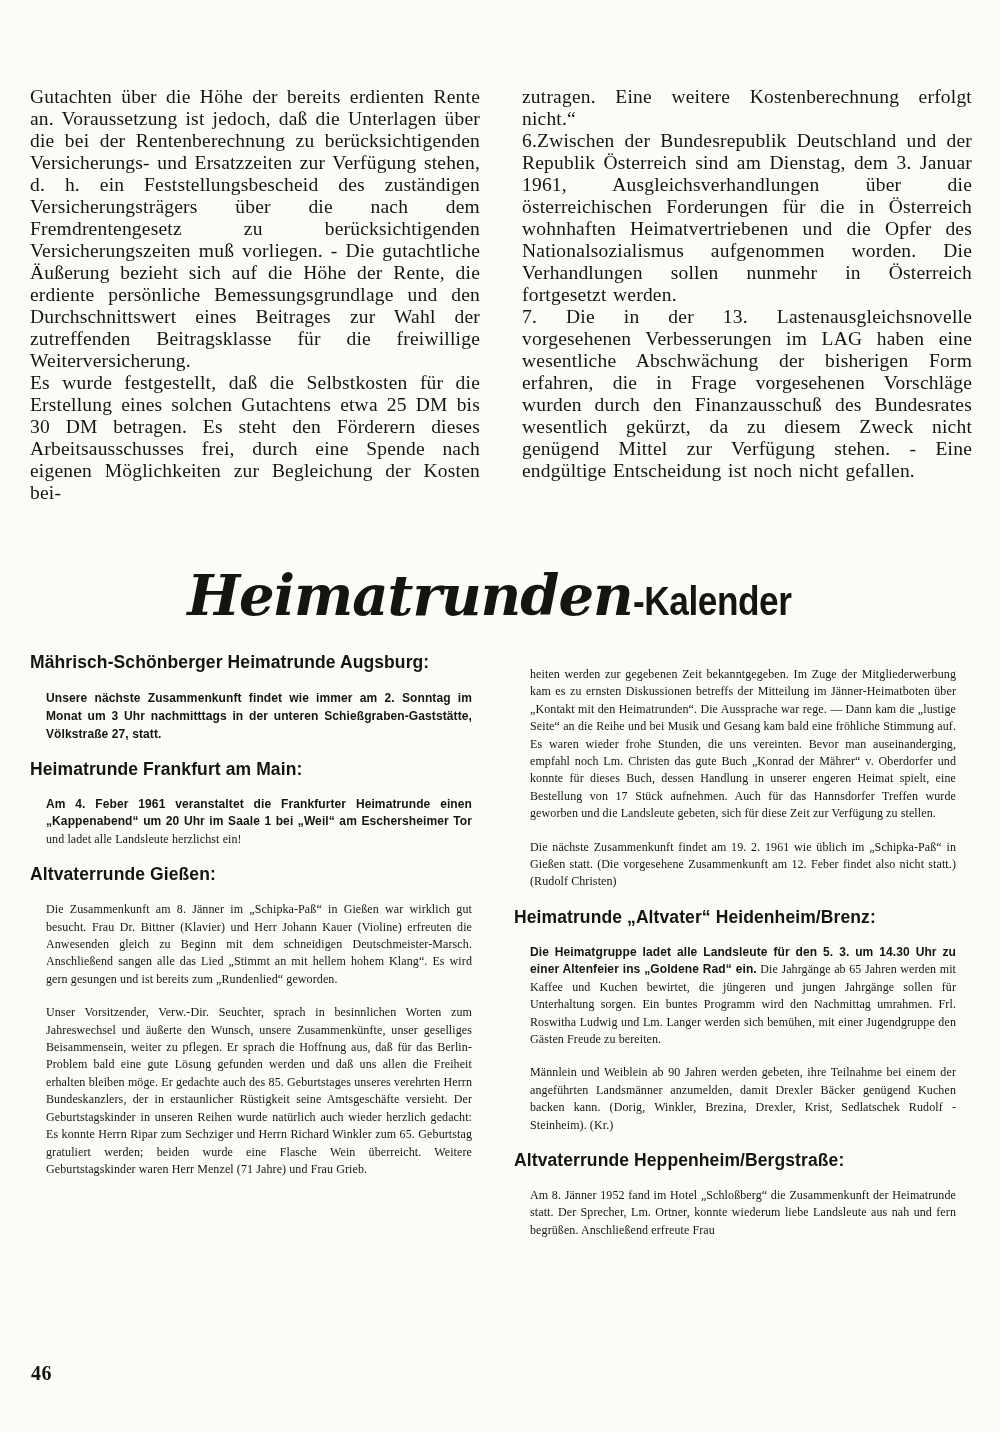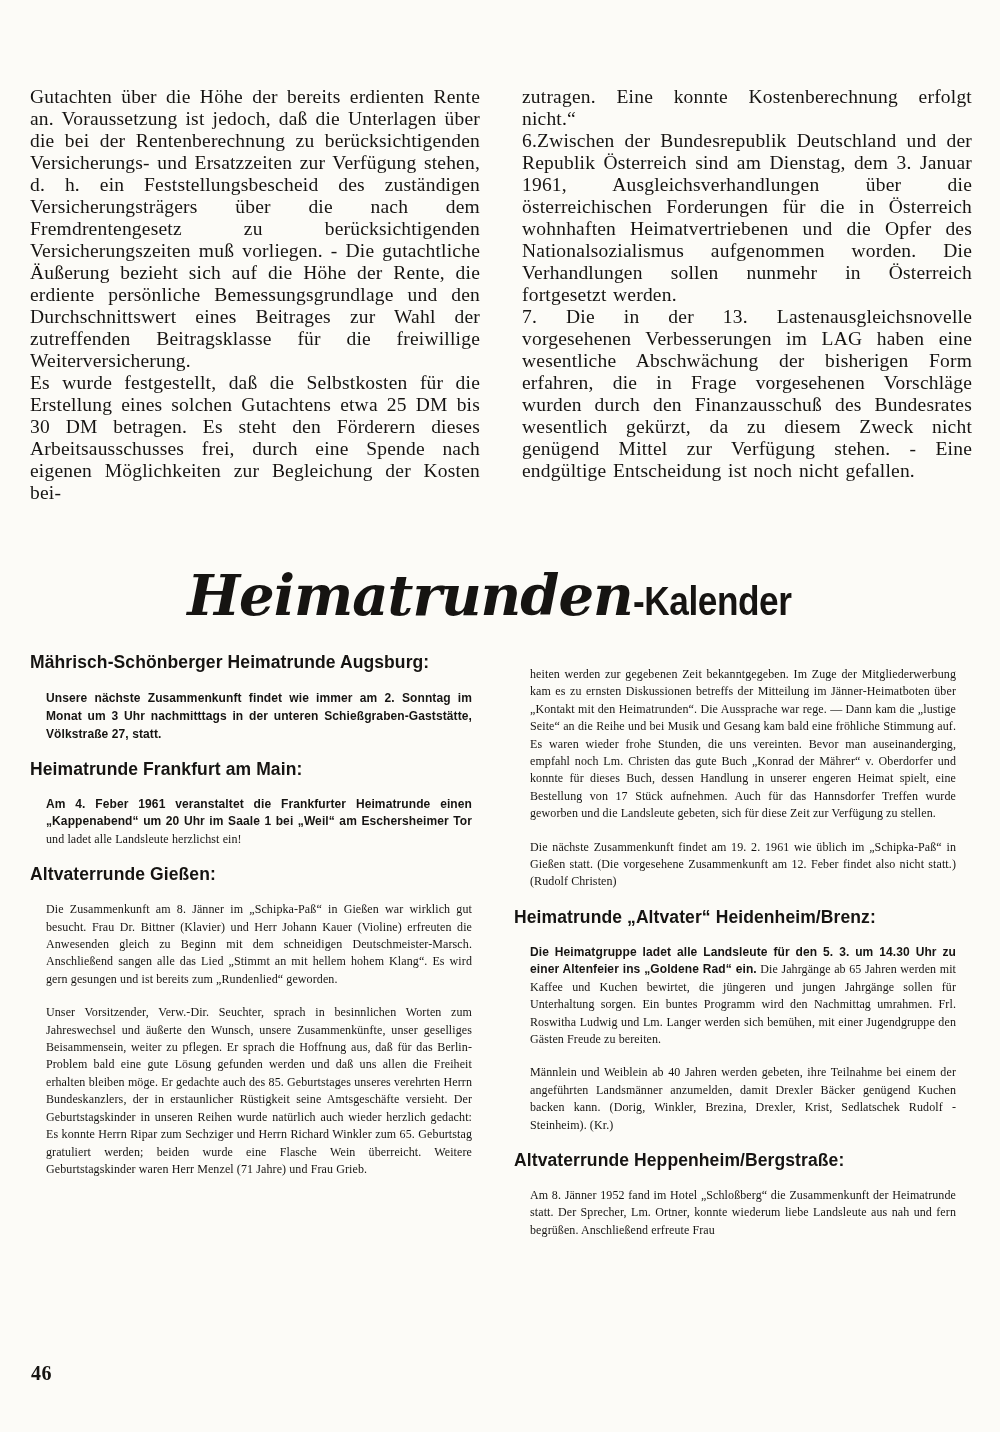--- a/index.html
+++ b/index.html
@@ -86,21 +86,21 @@
 <body>
 
 <div class="sheet">
 
   <div class="top-cols">
     <div class="col">
       <p>Gutachten über die Höhe der bereits erdienten Rente an. Voraussetzung ist jedoch, daß die Unterlagen über die bei der Rentenberechnung zu berücksichtigenden Versicherungs- und Ersatzzeiten zur Verfügung stehen, d. h. ein Feststellungsbescheid des zuständigen Versicherungsträgers über die nach dem Fremdrentengesetz zu berücksichtigenden Versicherungszeiten muß vorliegen. - Die gutachtliche Äußerung bezieht sich auf die Höhe der Rente, die erdiente persönliche Bemessungsgrundlage und den Durchschnittswert eines Beitrages zur Wahl der zutreffenden Beitragsklasse für die freiwillige Weiterversicherung.</p>
       <p>Es wurde festgestellt, daß die Selbstkosten für die Erstellung eines solchen Gutachtens etwa 25 DM bis 30 DM betragen. Es steht den Förderern dieses Arbeitsausschusses frei, durch eine Spende nach eigenen Möglichkeiten zur Begleichung der Kosten bei-</p>
     </div>
     <div class="col">
-      <p>zutragen. Eine konnte Kostenberechnung erfolgt nicht.“</p>
+      <p>zutragen. Eine weitere Kostenberechnung erfolgt nicht.“</p>
       <p><span class="b">6.Zwischen der Bundesrepublik Deutschland und der Republik Österreich</span><span> sind am Dienstag, dem 3. Januar 1961, Ausgleichsverhandlungen über die österreichischen Forderungen für die in Österreich wohnhaften Heimatvertriebenen und die Opfer des Nationalsozialismus aufgenommen worden. Die Verhandlungen sollen nunmehr in Österreich fortgesetzt werden.</span></p>
       <p><span class="b">7. Die in der 13. Lastenausgleichsnovelle</span><span> vorgesehenen Verbesserungen im LAG haben eine wesentliche Abschwächung der bisherigen Form erfahren, die in Frage vorgesehenen Vorschläge wurden durch den Finanzausschuß des Bundesrates wesentlich gekürzt, da zu diesem Zweck nicht genügend Mittel zur Verfügung stehen. - Eine endgültige Entscheidung ist noch nicht gefallen.</span></p>
     </div>
   </div>
 
   <div class="kal-banner">
     <span class="kal-script">Heimatrunden</span><span class="kal-rest">-Kalender</span>
   </div>
 
   <div class="low-cols">
@@ -116,21 +116,21 @@
       <p>Die Zusammenkunft am 8. Jänner im „Schipka-Paß“ in Gießen war wirklich gut besucht. Frau Dr. Bittner (Klavier) und Herr Johann Kauer (Violine) erfreuten die Anwesenden gleich zu Beginn mit dem schneidigen Deutschmeister-Marsch. Anschließend sangen alle das Lied „Stimmt an mit hellem hohem Klang“. Es wird gern gesungen und ist bereits zum „Rundenlied“ geworden.</p>
       <p>Unser Vorsitzender, Verw.-Dir. Seuchter, sprach in besinnlichen Worten zum Jahreswechsel und äußerte den Wunsch, unsere Zusammenkünfte, unser geselliges Beisammensein, weiter zu pflegen. Er sprach die Hoffnung aus, daß für das Berlin-Problem bald eine gute Lösung gefunden werden und daß uns allen die Freiheit erhalten bleiben möge. Er gedachte auch des 85. Geburtstages unseres verehrten Herrn Bundeskanzlers, der in erstaunlicher Rüstigkeit seine Amtsgeschäfte versieht. Der Geburtstagskinder in unseren Reihen wurde natürlich auch wieder herzlich gedacht: Es konnte Herrn Ripar zum Sechziger und Herrn Richard Winkler zum 65. Geburtstag gratuliert werden; beiden wurde eine Flasche Wein überreicht. Weitere Geburtstagskinder waren Herr Menzel (71 Jahre) und Frau Grieb.</p>
     </div>
 
     <div class="col">
       <p>heiten werden zur gegebenen Zeit bekanntgegeben. Im Zuge der Mitgliederwerbung kam es zu ernsten Diskussionen betreffs der Mitteilung im Jänner-Heimatboten über „Kontakt mit den Heimatrunden“. Die Aussprache war rege. — Dann kam die „lustige Seite“ an die Reihe und bei Musik und Gesang kam bald eine fröhliche Stimmung auf. Es waren wieder frohe Stunden, die uns vereinten. Bevor man auseinanderging, empfahl noch Lm. Christen das gute Buch „Konrad der Mährer“ v. Oberdorfer und konnte für dieses Buch, dessen Handlung in unserer engeren Heimat spielt, eine Bestellung von 17 Stück aufnehmen. Auch für das Hannsdorfer Treffen wurde geworben und die Landsleute gebeten, sich für diese Zeit zur Verfügung zu stellen.</p>
       <p><span>Die nächste Zusammenkunft findet am </span><span class="b">19. 2. 1961</span><span> wie üblich im „Schipka-Paß“ in Gießen statt. (Die vorgesehene Zusammenkunft am 12. Feber findet also nicht statt.) (Rudolf Christen)</span></p>
 
       <h3>Heimatrunde „Altvater“ Heidenheim/Brenz:</h3>
       <p><span class="sans-lead">Die Heimatgruppe ladet alle Landsleute für den 5. 3. um 14.30 Uhr zu einer Altenfeier ins „Goldene Rad“ ein.</span><span> Die Jahrgänge ab 65 Jahren werden mit Kaffee und Kuchen bewirtet, die jüngeren und jungen Jahrgänge sollen für Unterhaltung sorgen. Ein buntes Programm wird den Nachmittag umrahmen. Frl. Roswitha Ludwig und Lm. Langer werden sich bemühen, mit einer Jugendgruppe den Gästen Freude zu bereiten.</span></p>
-      <p>Männlein und Weiblein ab 40 Jahren werden gebeten, ihre Teilnahme bei einem der angeführten Landsmänner anzumelden, damit Drexler Bäcker genügend Kuchen backen kann. (Dorig, Winkler, Brezina, Drexler, Krist, Sedlatschek Rudolf - Steinheim). (Kr.)</p>
+      <p>Männlein und Weiblein ab 90 Jahren werden gebeten, ihre Teilnahme bei einem der angeführten Landsmänner anzumelden, damit Drexler Bäcker genügend Kuchen backen kann. (Dorig, Winkler, Brezina, Drexler, Krist, Sedlatschek Rudolf - Steinheim). (Kr.)</p>
 
       <h3>Altvaterrunde Heppenheim/Bergstraße:</h3>
       <p>Am 8. Jänner 1952 fand im Hotel „Schloßberg“ die Zusammenkunft der Heimatrunde statt. Der Sprecher, Lm. Ortner, konnte wiederum liebe Landsleute aus nah und fern begrüßen. Anschließend erfreute Frau</p>
     </div>
 
   </div>
 
   <div class="pagenum">46</div>
 
 </div>

